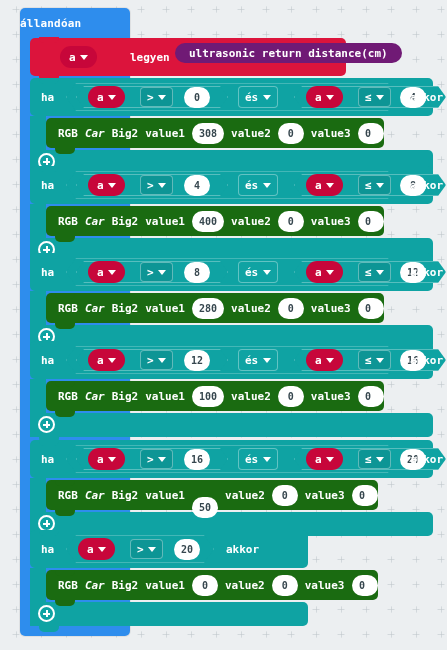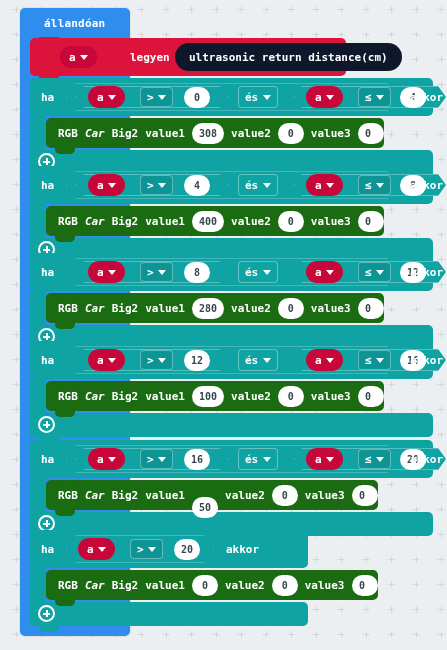--- a/index.html
+++ b/index.html
@@ -28,21 +28,21 @@
     pointer-events:none;
   }
 
   
   .forever{
     position:absolute;left:20px;top:8px;width:110px;height:628px;
     background:#2e8ded;border-radius:5px 5px 5px 5px;
     box-shadow:0 0 0 1px rgba(0,0,0,.06);
   }
   .forever-label{
-    position:absolute;left:24px;top:9px;color:#fff;font-size:11px;font-weight:bold;
+    position:absolute;left:0;top:9px;color:#fff;font-size:11px;font-weight:bold;
     letter-spacing:.2px;
   }
   
 
   
   .setvar{
     position:absolute;left:30px;top:38px;width:316px;height:38px;
     background:#dc143c;border-radius:5px;
   }
   .setvar .notch-top{
@@ -55,21 +55,21 @@
   }
 
   .vardrop{
     position:absolute;background:#c7063a;border-radius:13px;
     height:22px;display:flex;align-items:center;justify-content:center;gap:4px;
     color:#fff;font-size:11px;font-weight:bold;padding:0 9px;
   }
   .legyen{position:absolute;color:#fff;font-size:11px;font-weight:bold;}
 
   .reporter-green{
-    position:absolute;background:#0f172a;border-radius:14px;height:28px;
+    position:absolute;background:#701a75;border-radius:14px;height:20px;
     display:flex;align-items:center;padding:0 14px;
     color:#fff;font-size:11px;font-weight:bold;white-space:nowrap;
   }
 
   
   .ifblock{position:absolute;}
   .if-head{
     position:absolute;left:0;top:0;background:#0fa3a3;border-radius:5px;
     height:38px;
   }

